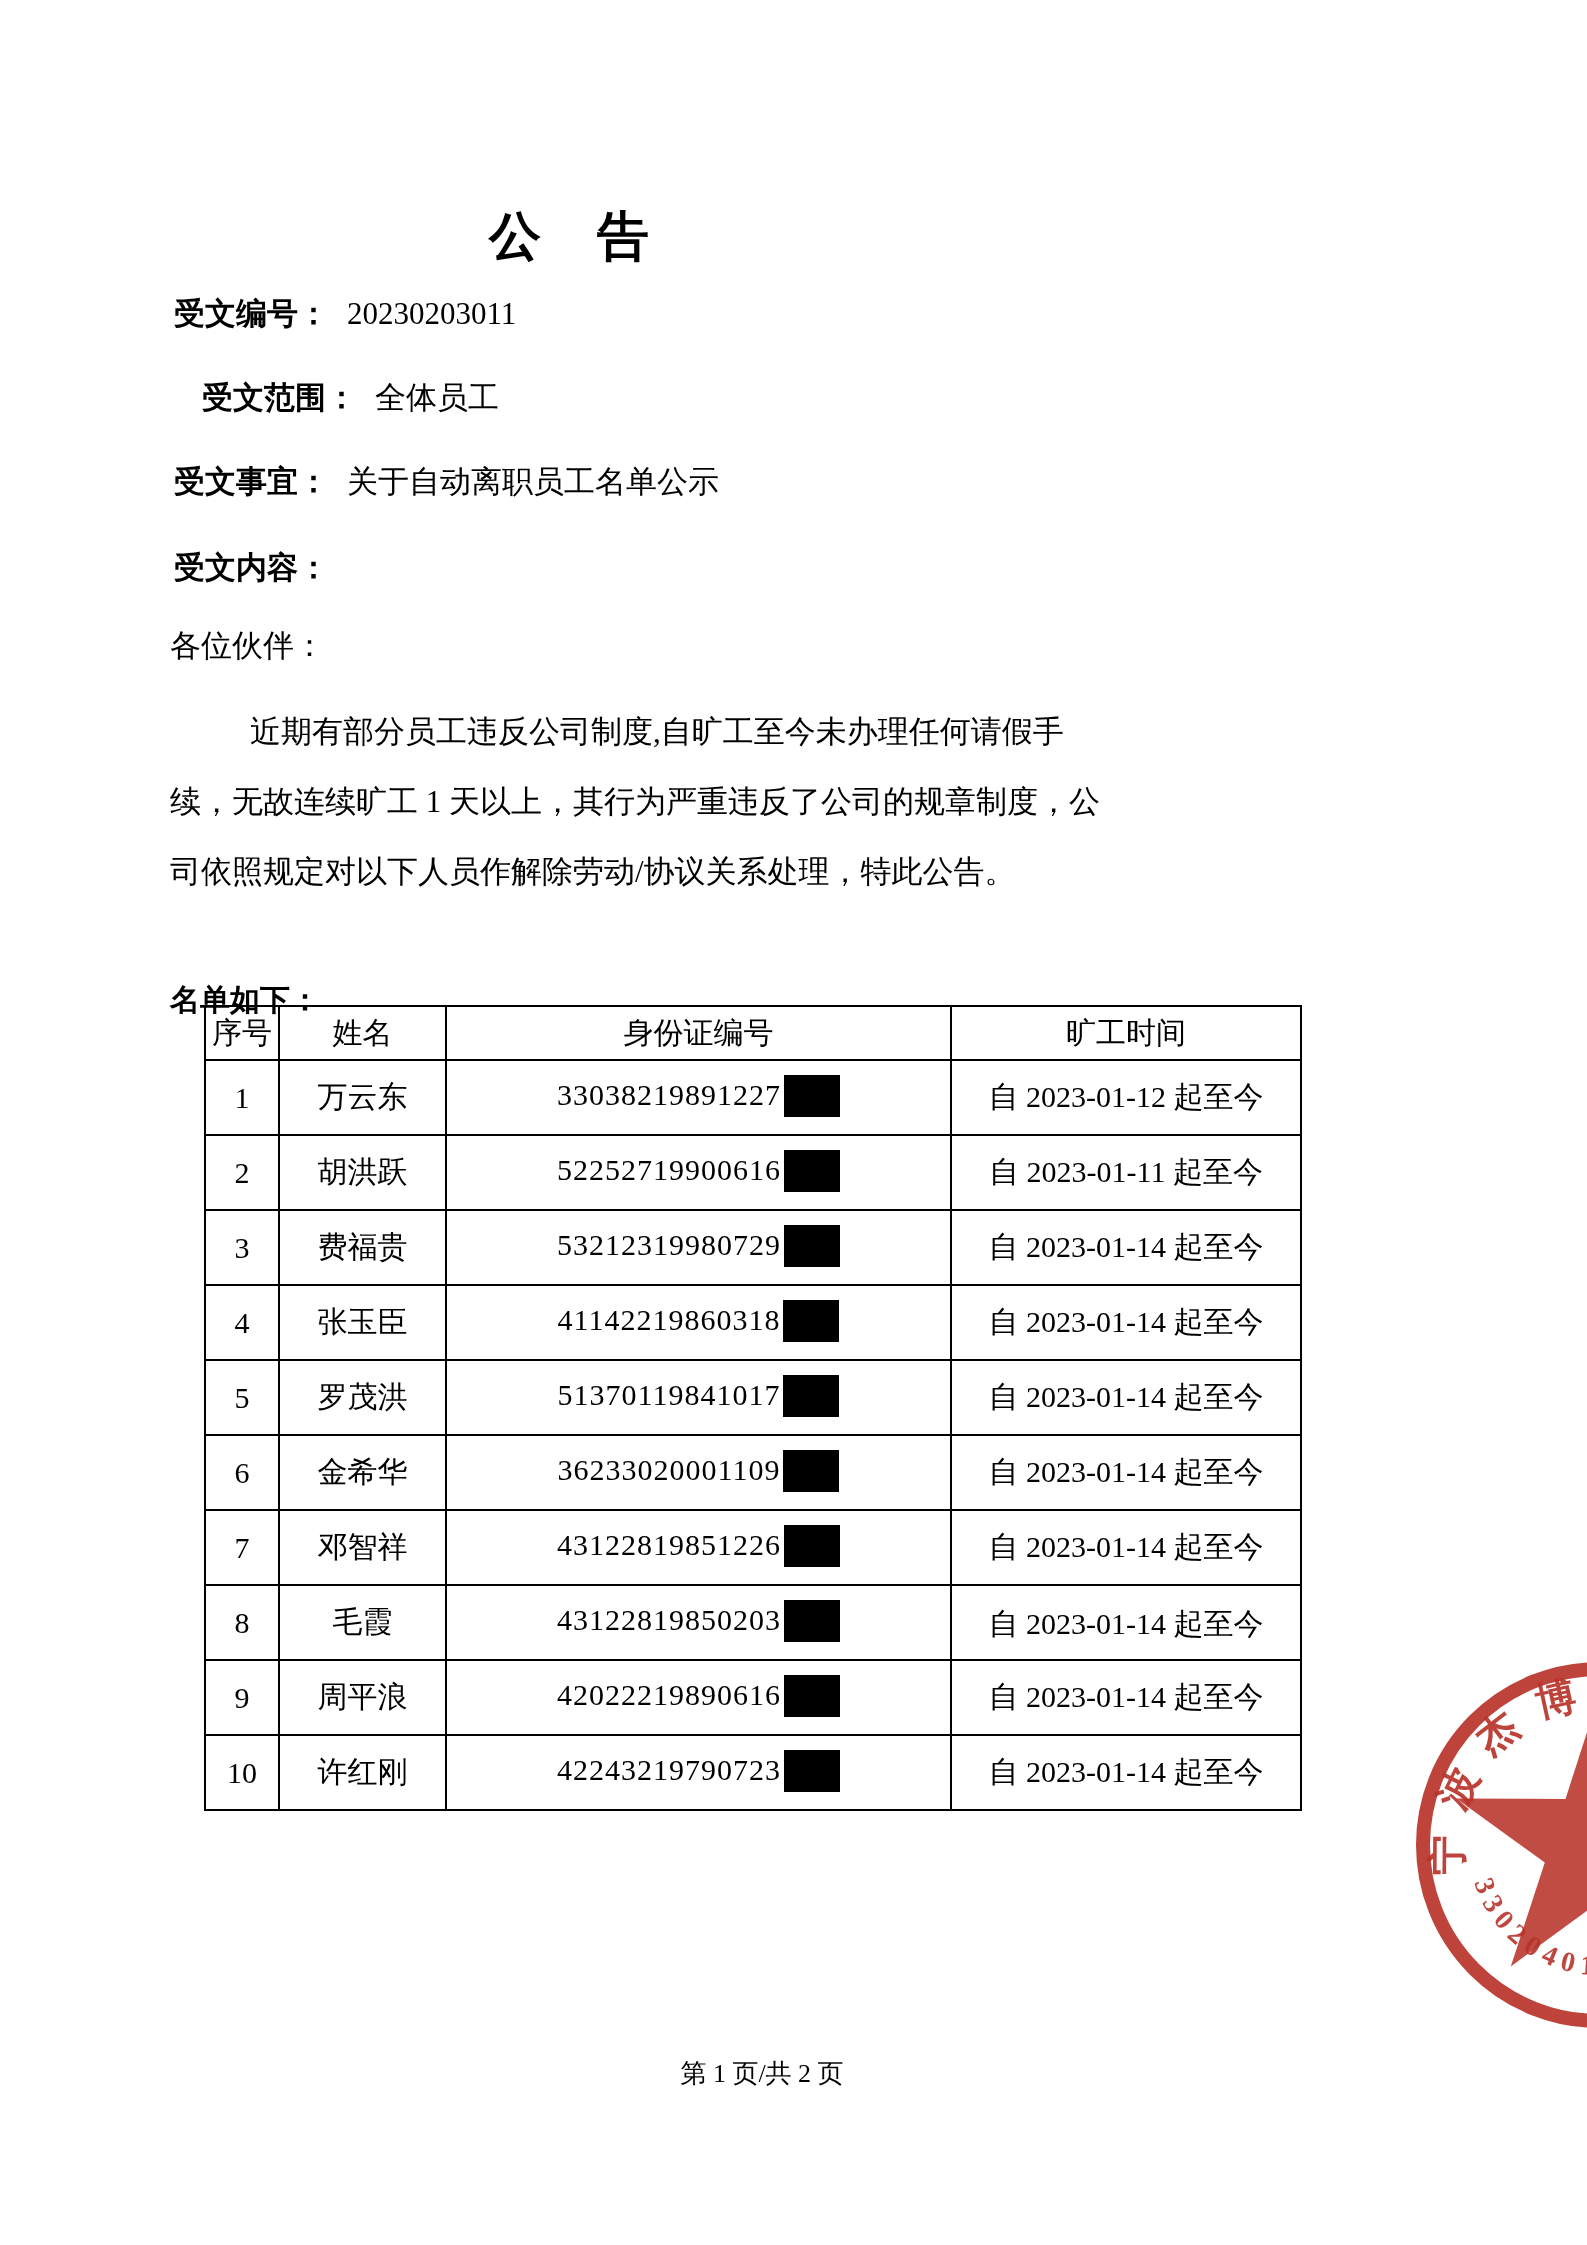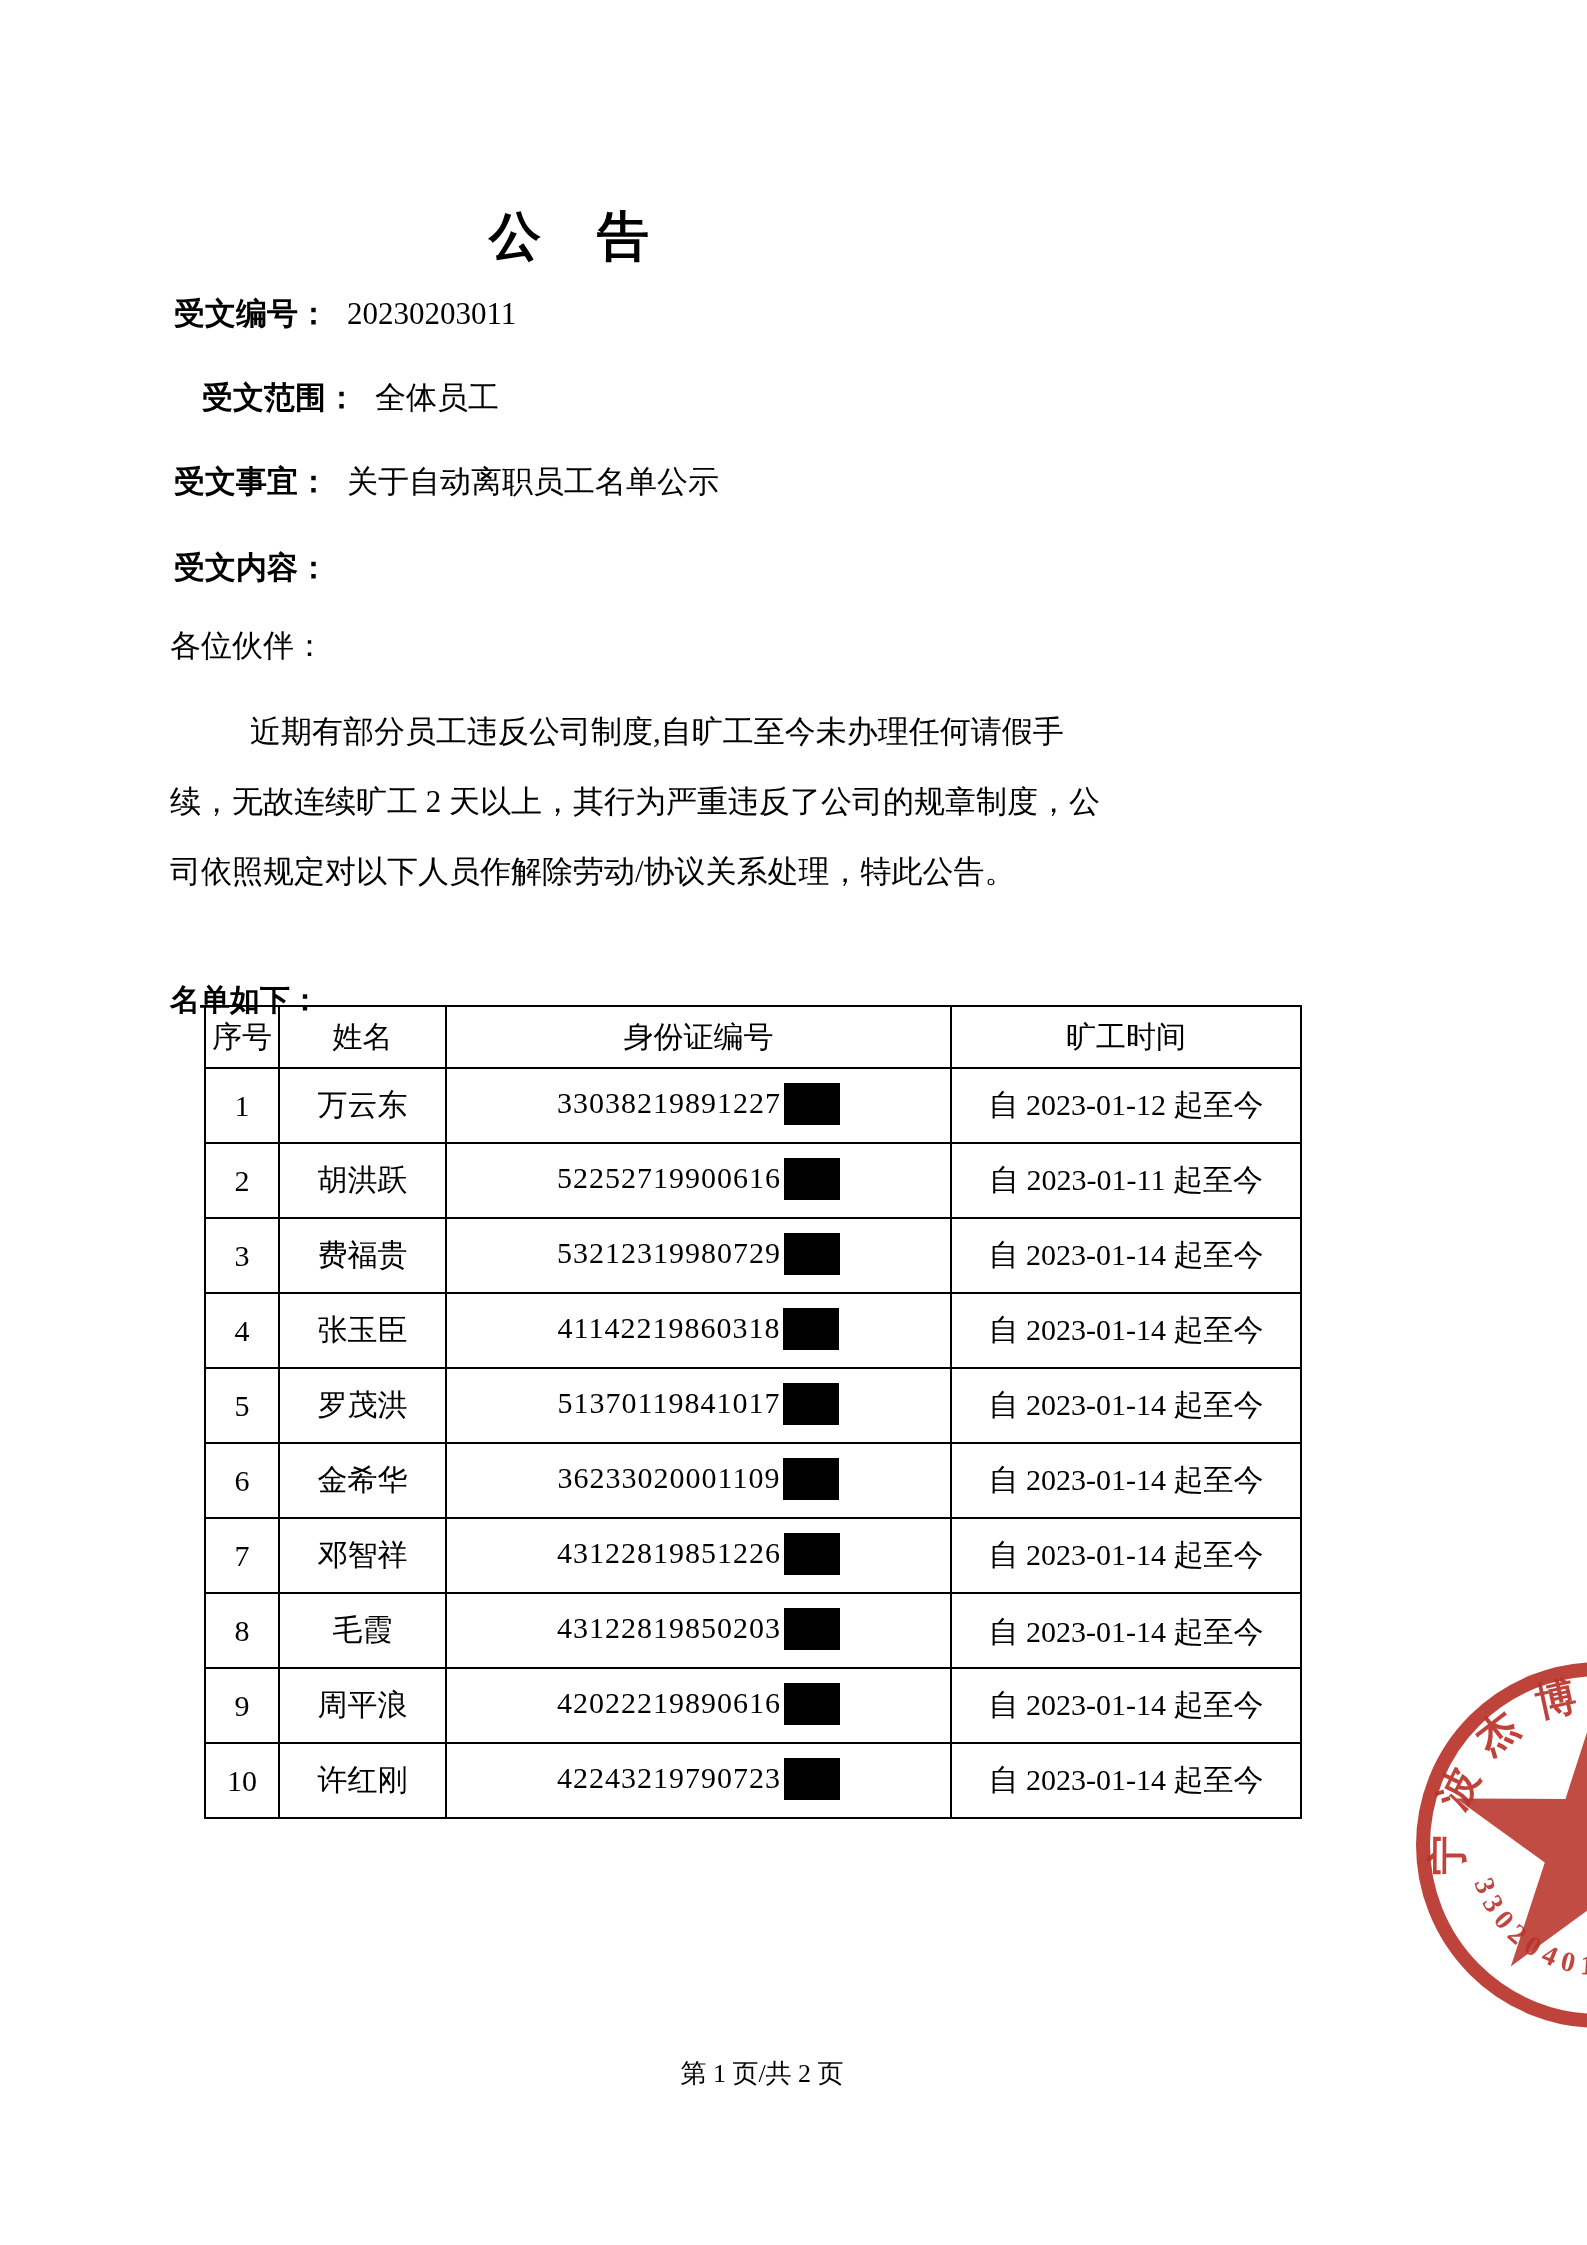--- a/index.html
+++ b/index.html
@@ -24,21 +24,21 @@
   .p3{top:851px;}
   .list-intro{top:950px;left:170px;font-size:30px;font-weight:bold;margin-top:30px;}
   table.roster{
     position:absolute;top:1005px;left:204px;
     border-collapse:collapse;table-layout:fixed;width:1096px;
   }
   table.roster td,table.roster th{
     border:2px solid #000;text-align:center;vertical-align:middle;
     font-size:30px;font-weight:normal;padding:0;overflow:hidden;
   }
-  table.roster tr.hdr{height:62px;}
+  table.roster tr.hdr{height:54px;}
   table.roster tr.data{height:75px;}
   td.name{font-weight:bold;margin-top:37px;}
   td.idcell{letter-spacing:1px;padding-left:120px;text-align:center;white-space:nowrap;}
   .redact{
     display:inline-block;width:56px;height:42px;background:#000;
     vertical-align:middle;margin-left:3px;margin-top:-4px;
   }
   td.date-top{vertical-align:top;}
   td.date-top .dt{display:inline-block;margin-top:4px;}
   .page-footer{top:2056px;left:0;width:1524px;text-align:center;font-size:26px;}
@@ -58,21 +58,21 @@
 <div class="abs field f3">
   <span class="lbl">受文事宜：</span><span class="val">关于自动离职员工名单公示</span>
 </div>
 <div class="abs field f4">
   <span class="lbl">受文内容：</span>
 </div>
 
 <div class="abs salutation">各位伙伴：</div>
 
 <div class="abs para-line p1">近期有部分员工违反公司制度,自旷工至今未办理任何请假手</div>
-<div class="abs para-line p2">续，无故连续旷工 2 天以上，其行为严重违反了公司的规章制度，公</div>
+<div class="abs para-line p2">续，无故连续旷工 1 天以上，其行为严重违反了公司的规章制度，公</div>
 <div class="abs para-line p3">司依照规定对以下人员作解除劳动/协议关系处理，特此公告。</div>
 
 <div class="abs list-intro">名单如下：</div>
 
 <table class="roster">
   <colgroup>
       <col style="width:74px">
       <col style="width:167px">
       <col style="width:505px">
       <col style="width:350px">

